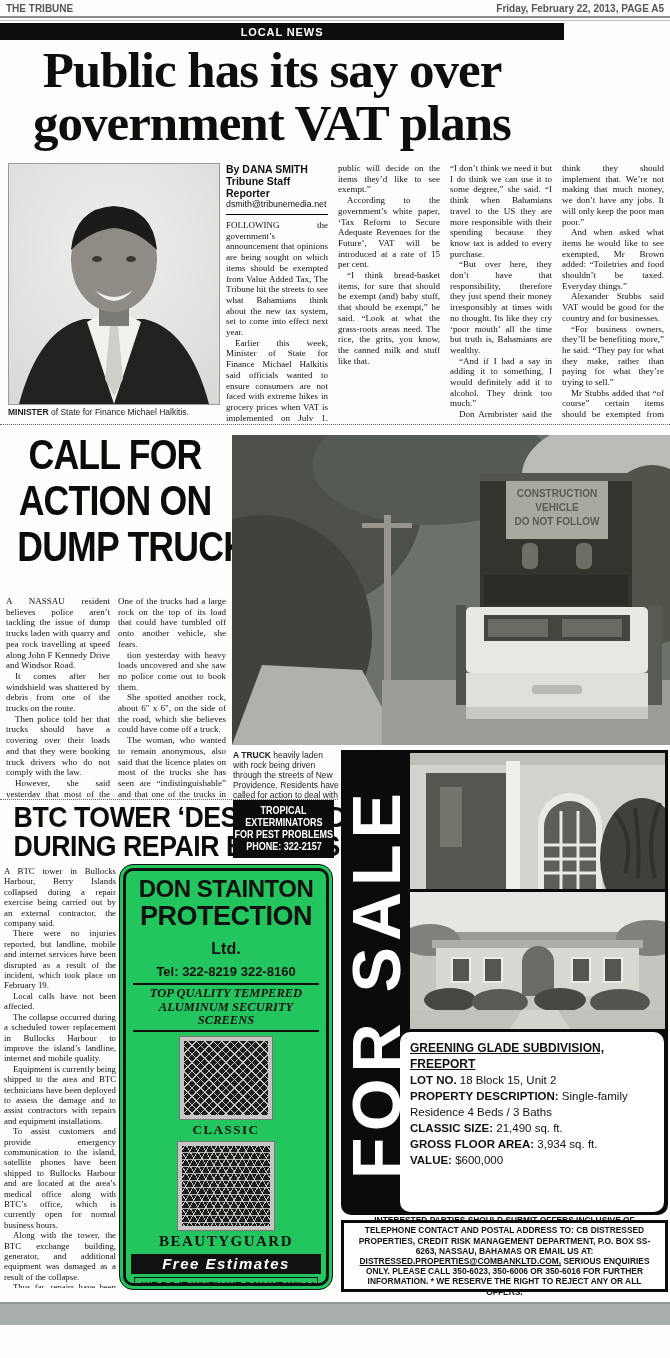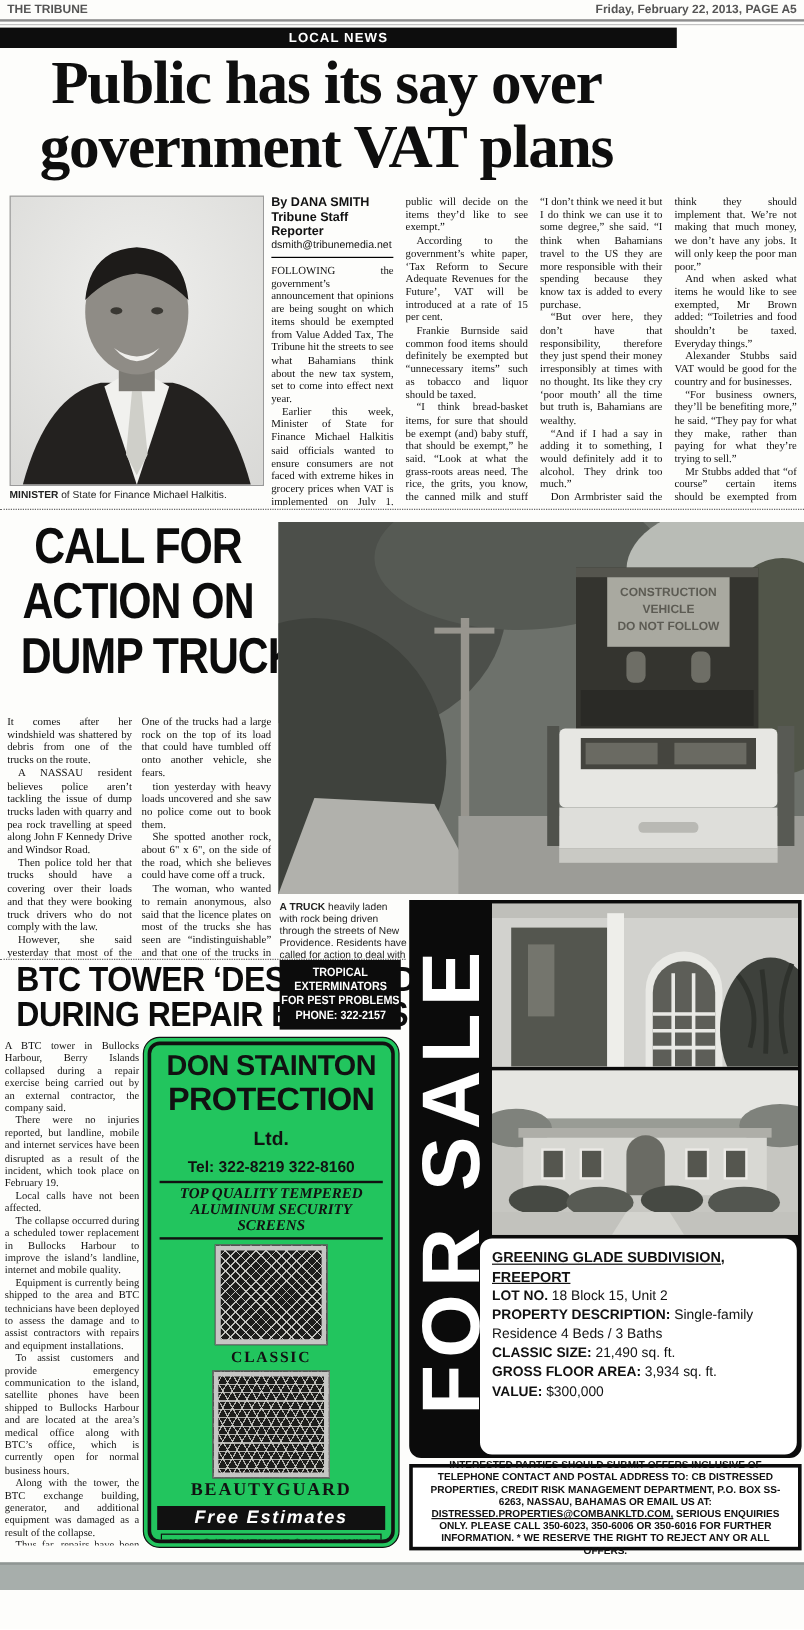--- a/index.html
+++ b/index.html
@@ -157,21 +157,20 @@
       <div class="b3">dsmith@tribunemedia.net</div>
     </div>
     <div>
         <p class="para">FOLLOWING the government’s announcement that opinions are being sought on which items should be exempted from Value Added Tax, The Tribune hit the streets to see what Bahamians think about the new tax system, set to come into effect next year.</p>
         <p class="para">Earlier this week, Minister of State for Finance Michael Halkitis said officials wanted to ensure consumers are not faced with extreme hikes in grocery prices when VAT is implemented on July 1, 2014.</p>
       </div>
   </div>
   <div class="col lead-col c2">
       <p class="para">public will decide on the items they’d like to see exempt.”</p>
       <p class="para">According to the government’s white paper, ‘Tax Reform to Secure Adequate Revenues for the Future’, VAT will be introduced at a rate of 15 per cent.</p>
-      <p class="para">Frankie Burnside said common food items should definitely be exempted but “unnecessary items” such as tobacco and liquor should be taxed.</p>
       <p class="para">“I think bread-basket items, for sure that should be exempt (and) baby stuff, that should be exempt,” he said. “Look at what the grass-roots areas need. The rice, the grits, you know, the canned milk and stuff like that.</p>
     </div>
   <div class="col lead-col c3">
       <p class="para">“I don’t think we need it but I do think we can use it to some degree,” she said. “I think when Bahamians travel to the US they are more responsible with their spending because they know tax is added to every purchase.</p>
       <p class="para">“But over here, they don’t have that responsibility, therefore they just spend their money irresponsibly at times with no thought. Its like they cry ‘poor mouth’ all the time but truth is, Bahamians are wealthy.</p>
       <p class="para">“And if I had a say in adding it to something, I would definitely add it to alcohol. They drink too much.”</p>
       <p class="para">Don Armbrister said the country does need “some sort of tax” given its financial state, but criticised the timing of a VAT.</p>
     </div>
   <div class="col lead-col c4">
     <div>
@@ -185,22 +184,22 @@
   </div>
 
   <div class="dotrule dr1"></div>
 
   <div class="dump-hl">
       <span>CALL FOR</span>
       <span>ACTION ON</span>
       <span>DUMP TRUCKS</span>
     </div>
   <div class="col dump-col d1">
+      <p class="para">A NASSAU resident believes police aren’t tackling the issue of dump trucks laden with quarry and pea rock travelling at speed along John F Kennedy Drive and Windsor Road.</p>
       <p class="para">It comes after her windshield was shattered by debris from one of the trucks on the route.</p>
-      <p class="para">A NASSAU resident believes police aren’t tackling the issue of dump trucks laden with quarry and pea rock travelling at speed along John F Kennedy Drive and Windsor Road.</p>
       <p class="para">Then police told her that trucks should have a covering over their loads and that they were booking truck drivers who do not comply with the law.</p>
       <p class="para">However, she said yesterday that most of the dump trucks she sees are still uncovered.</p>
     </div>
   <div class="col dump-col d2">
       <p class="para">One of the trucks had a large rock on the top of its load that could have tumbled off onto another vehicle, she fears.</p>
       <p class="para">tion yesterday with heavy loads uncovered and she saw no police come out to book them.</p>
       <p class="para">She spotted another rock, about 6" x 6", on the side of the road, which she believes could have come off a truck.</p>
       <p class="para">The woman, who wanted to remain anonymous, also said that the licence plates on most of the trucks she has seen are “indistinguishable” and that one of the trucks in front of her turned off the main road onto a side road without using its turning signal.</p>
     </div>
 
@@ -324,21 +323,21 @@
     </div>
 
     <div class="fs-details">
       <div class="fs-head">GREENING GLADE SUBDIVISION,</div>
       <div class="fs-head">FREEPORT</div>
       <div>
           <div class="fs-line"><span class="lbl">LOT NO.</span><span> 18 Block 15, Unit 2</span></div>
           <div class="fs-line"><span class="lbl">PROPERTY DESCRIPTION:</span><span> Single-family Residence 4 Beds / 3 Baths</span></div>
           <div class="fs-line"><span class="lbl">CLASSIC SIZE:</span><span> 21,490 sq. ft.</span></div>
           <div class="fs-line"><span class="lbl">GROSS FLOOR AREA:</span><span> 3,934 sq. ft.</span></div>
-          <div class="fs-line"><span class="lbl">VALUE:</span><span> $300,000</span></div>
+          <div class="fs-line"><span class="lbl">VALUE:</span><span> $600,000</span></div>
         </div>
     </div>
   </div>
 
   <div class="fs-disc">
     <p><span>INTERESTED PARTIES SHOULD SUBMIT OFFERS INCLUSIVE OF TELEPHONE CONTACT AND POSTAL ADDRESS TO: CB DISTRESSED PROPERTIES, CREDIT RISK MANAGEMENT DEPARTMENT, P.O. BOX SS-6263, NASSAU, BAHAMAS OR EMAIL US AT: </span><span class="em">DISTRESSED.PROPERTIES@COMBANKLTD.COM,</span><span> SERIOUS ENQUIRIES ONLY. PLEASE CALL 350-6023, 350-6006 OR 350-6016 FOR FURTHER INFORMATION. * WE RESERVE THE RIGHT TO REJECT ANY OR ALL OFFERS.</span></p>
   </div>
 
   <div class="graybar"></div>
 

